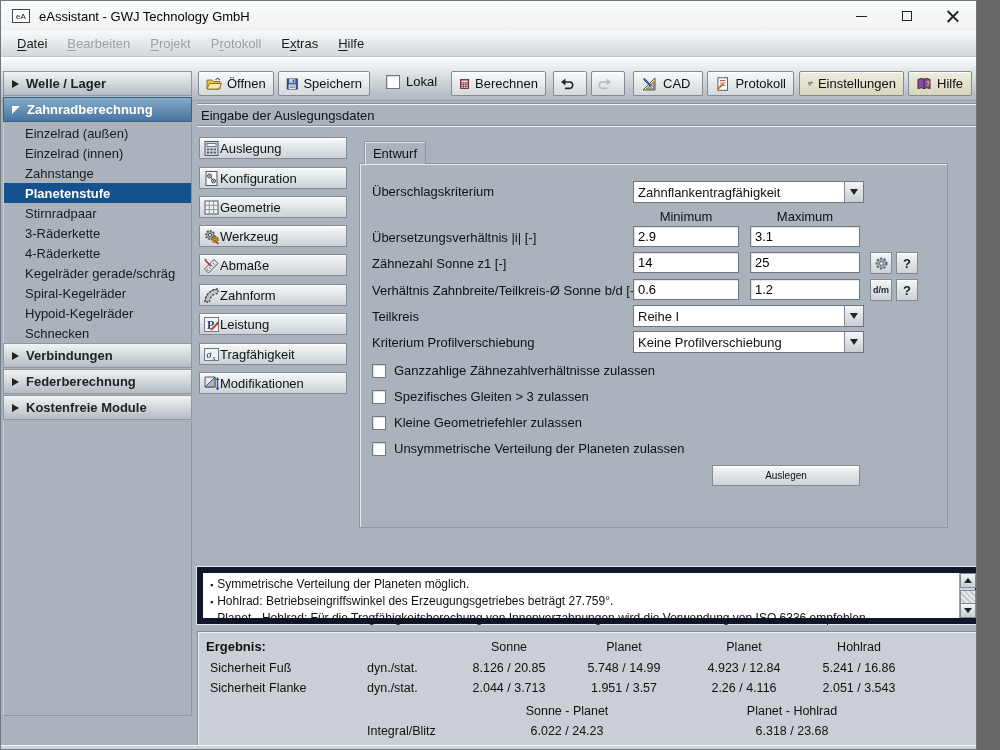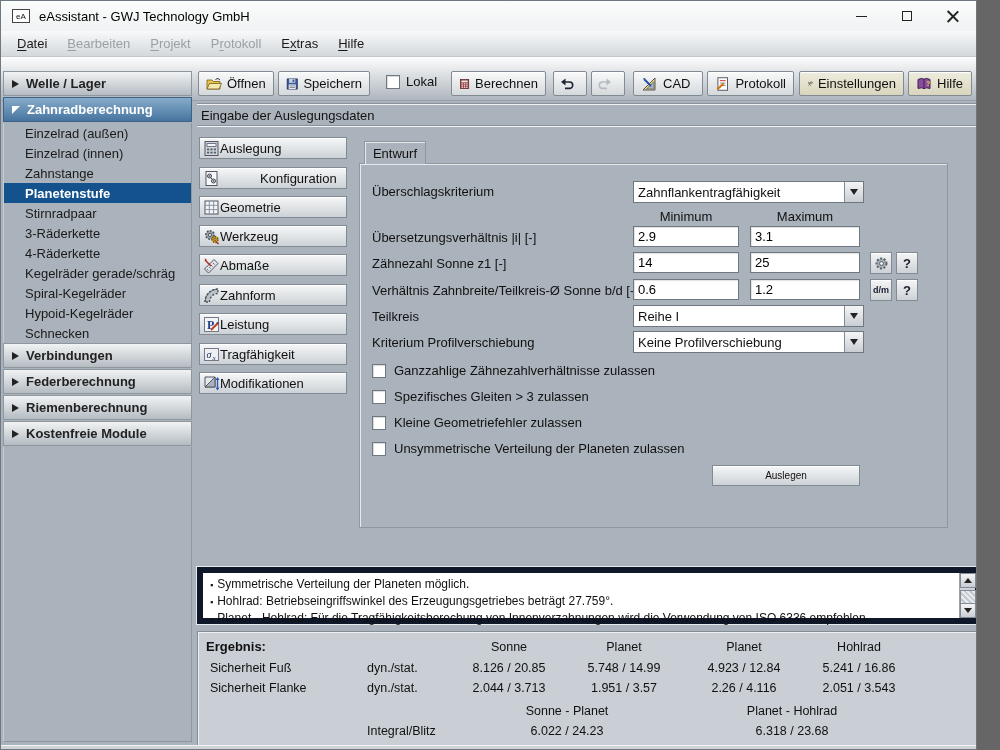--- a/index.html
+++ b/index.html
@@ -257,24 +257,20 @@
     <div class="acc-header">
       <div class="tri-right"></div>
       <span>Verbindungen</span>
     </div>
     <div class="acc-header">
       <div class="tri-right"></div>
       <span>Federberechnung</span>
     </div>
     <div class="acc-header">
       <div class="tri-right"></div>
-      <span>Riemenberechnung</span>
-    </div>
-    <div class="acc-header">
-      <div class="tri-right"></div>
       <span>Kostenfreie Module</span>
     </div>
     <div class="sidebar-rest"></div>
   </div>
 
   <div class="groove" style="left:196px;top:102px;width:781px;"></div>
   <div class="section-title">Eingabe der Auslegungsdaten</div>
   <div class="groove" style="left:196px;top:124px;width:781px;"></div>
 
   <div class="nav-btn" style="top:136px;">
@@ -285,21 +281,21 @@
           <rect x="4" y="8.5" width="2.2" height="1.8"></rect>
           <rect x="7.4" y="8.5" width="2.2" height="1.8"></rect>
           <rect x="10.8" y="8.5" width="2.2" height="1.8"></rect>
       <rect x="4" y="11.7" width="2.2" height="1.8"></rect>
           <rect x="7.4" y="11.7" width="2.2" height="1.8"></rect>
           <rect x="10.8" y="11.7" width="2.2" height="1.8"></rect>
         </g>
     </svg>
     <span class="lbl">Auslegung</span>
   </div>
-  <div class="nav-btn" style="top:166px;gap:40px;">
+  <div class="nav-btn" style="top:166px;">
     <svg class="ic" viewBox="0 0 17 17">
       <rect x="3" y="1.5" width="11" height="14" fill="#f6f8f9" stroke="#556"></rect>
       <circle cx="6.5" cy="6" r="2" fill="#d9dee2" stroke="#445"></circle>
         <circle cx="6.5" cy="6" r="0.8" fill="#445"></circle>
       <circle cx="10.5" cy="11" r="2" fill="#d9dee2" stroke="#445"></circle>
         <circle cx="10.5" cy="11" r="0.8" fill="#445"></circle>
       <line x1="7.8" y1="7.5" x2="9.2" y2="9.5" stroke="#445"></line>
     </svg>
     <span class="lbl">Konfiguration</span>
   </div>

